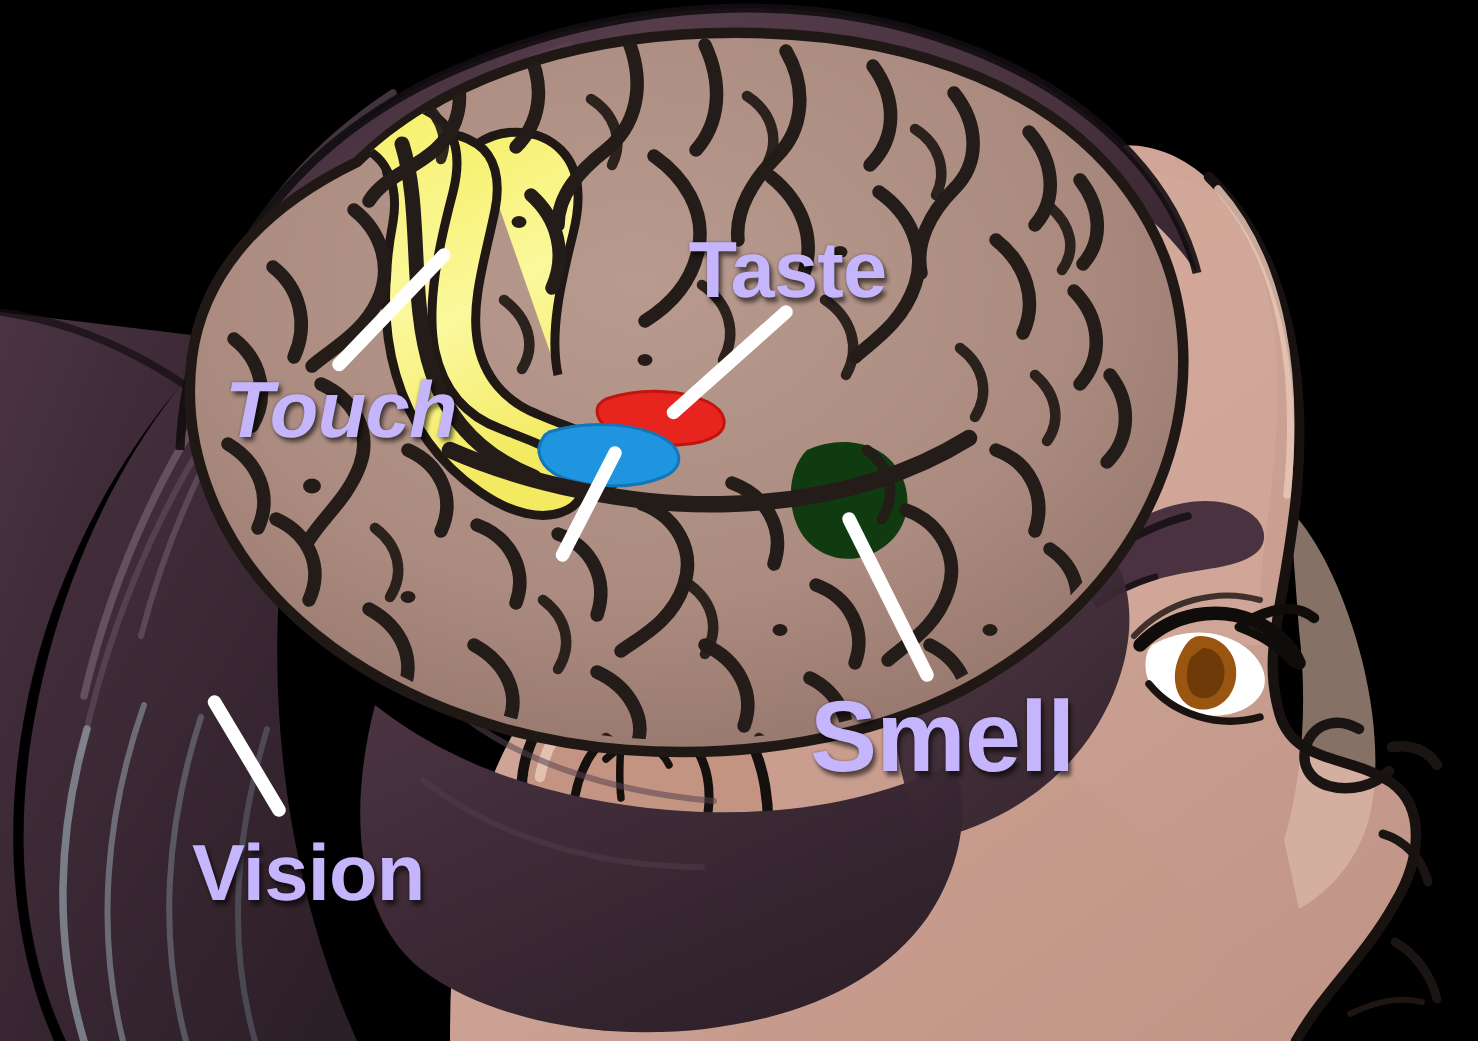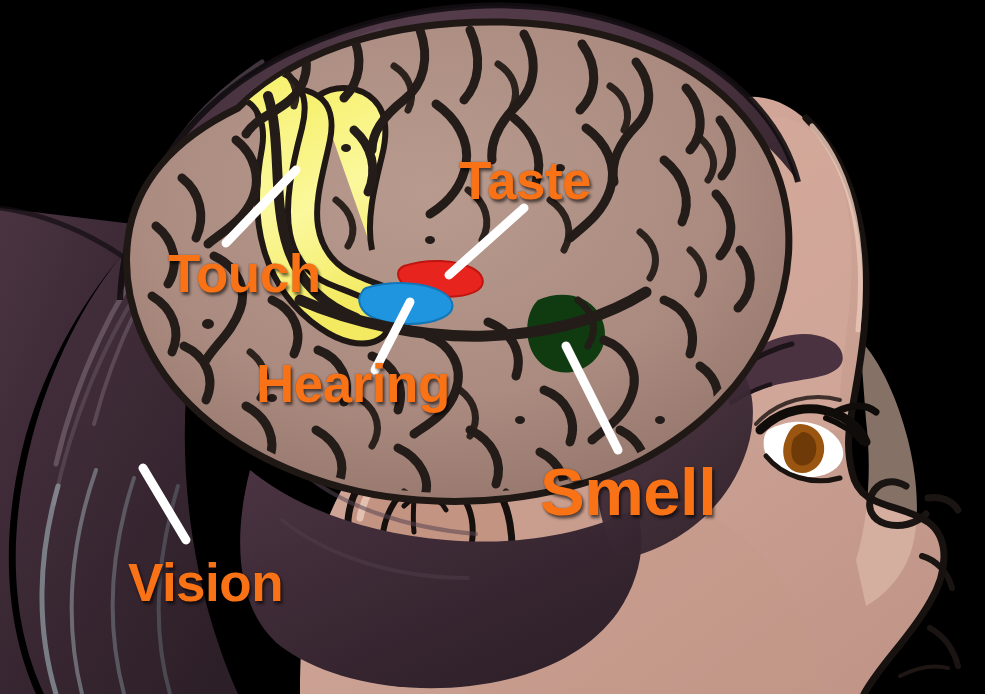--- a/index.html
+++ b/index.html
@@ -23,32 +23,32 @@
   #art {
     position: absolute;
     left: 0;
     top: 0;
     width: 985px;
     height: 694px;
     display: block;
   }
   .label {
     position: absolute;
-    color: #f97316;
+    color: #c4b5fd;
     font-family: "Liberation Sans", sans-serif;
     font-weight: bold;
     letter-spacing: -0.5px;
     white-space: nowrap;
     text-shadow:
       2px 3px 3px rgba(0,0,0,0.55),
       0 0 2px rgba(0,0,0,0.35);
     pointer-events: auto;
     user-select: none;
   }
-  #label-touch   { left: 168px; top: 243px; font-size: 53px; }
+  #label-touch   { left: 150px; top: 243px; font-size: 53px; font-style: italic; }
   #label-taste   { left: 459px; top: 150px; font-size: 53px; }
   #label-hearing { left: 256px; top: 353px; font-size: 53px; }
   #label-smell   { left: 540px; top: 453px; font-size: 67px; }
   #label-vision  { left: 128px; top: 552px; font-size: 53px; text-align: right; }
 </style>
 </head>
 <body>
 
 <div id="stage">
 
@@ -360,19 +360,18 @@
       <line x1="375" y1="370" x2="410" y2="302"></line>
       <line x1="618" y1="450" x2="566" y2="346"></line>
       <line x1="186" y1="540" x2="143" y2="468"></line>
     </g>
   </svg>
 
   <div class="label" id="label-touch">Touch</div>
 
   <div class="label" id="label-taste">Taste</div>
 
-  <div class="label" id="label-hearing">Hearing</div>
 
   <div class="label" id="label-smell">Smell</div>
 
   <div class="label" id="label-vision">Vision</div>
 
 </div>
 
 </body></html>

